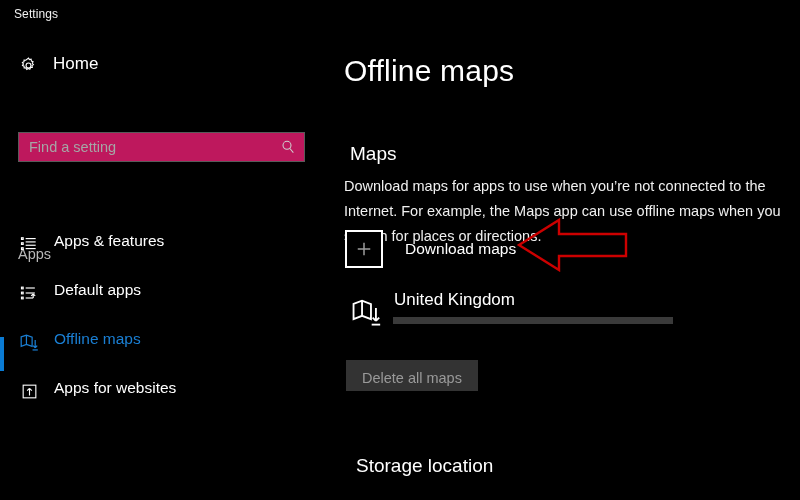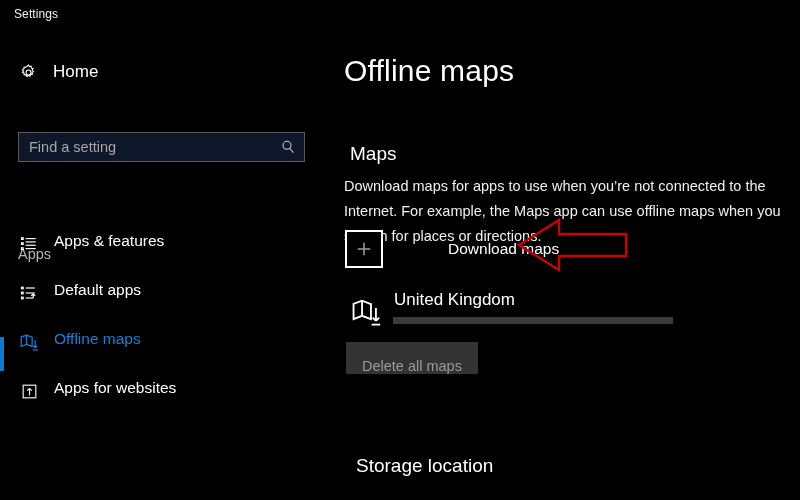--- a/index.html
+++ b/index.html
@@ -43,40 +43,39 @@
     position: absolute;
     left: 0; top: 28px;
     width: 322px; height: 472px;
     background: #000000;
   }
   .home-row {
     position: absolute;
     left: 0; top: 26px;
     width: 322px; height: 36px;
     display: flex;
-    align-items: center;
   }
   .home-icon {
     width: 22px; height: 22px;
     margin-left: 17px;
     display: flex; align-items: center; justify-content: center;
   }
   .home-label {
     margin-left: 14px;
     font-size: 17px;
     color: #ffffff;
   }
 
   .search-box {
     position: absolute;
     left: 18px; top: 104px;
     width: 287px; height: 30px;
     box-sizing: border-box;
     border: 1px solid #5a5a5a;
-    background: #0f172a;
+    background: #be185d;
     display: flex;
     align-items: center;
   }
   .search-input {
     flex: 1;
     background: transparent;
     border: none;
     outline: none;
     color: #cfcfcf;
     font-family: "Liberation Sans", sans-serif;
@@ -164,21 +163,20 @@
     line-height: 25px;
     color: #f0f0f0;
   }
 
   
   .download-row {
     position: absolute;
     left: 1px; top: 202px;
     display: flex;
     align-items: center;
-    gap: 43px;
   }
   .plus-box {
     width: 38px; height: 38px;
     box-sizing: border-box;
     border: 2px solid #ffffff;
     display: flex; align-items: center; justify-content: center;
     background: #000000;
   }
   .download-label {
     margin-left: 22px;
@@ -211,29 +209,29 @@
     background: #3a3a3a;
   }
   .progress-fill {
     height: 100%;
     background: #0a6cc4;
   }
 
   
   .delete-btn {
     position: absolute;
-    left: 2px; top: 314px;
+    left: 2px; top: 332px;
     min-width: 130px;
     height: 31px;
     background: #333333;
     border: none;
     color: #9a9a9a;
     font-family: "Liberation Sans", sans-serif;
     font-size: 14.5px;
-    padding: 16px 16px;
+    padding: 10px 16px;
     cursor: default;
   }
 
   
   .arrow-annotation {
     position: absolute;
     left: 516px; top: 216px;
     width: 114px; height: 56px;
     pointer-events: none;
   }

